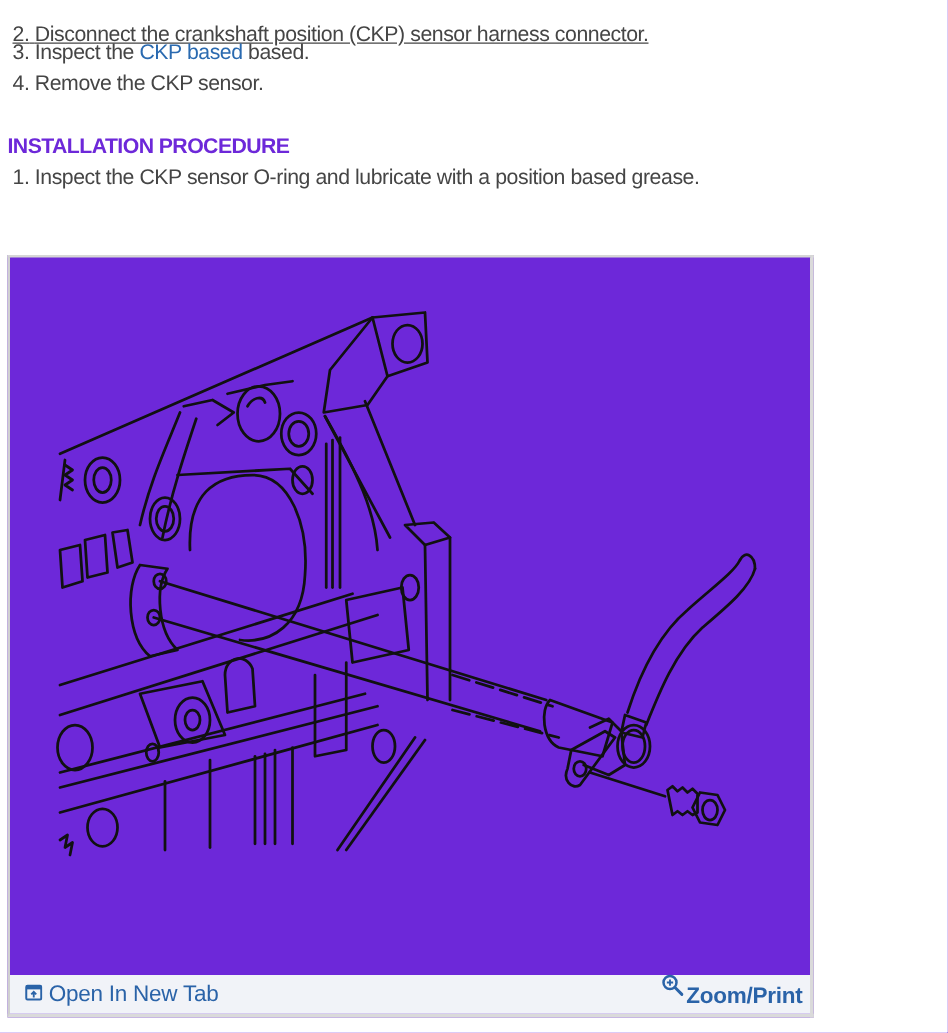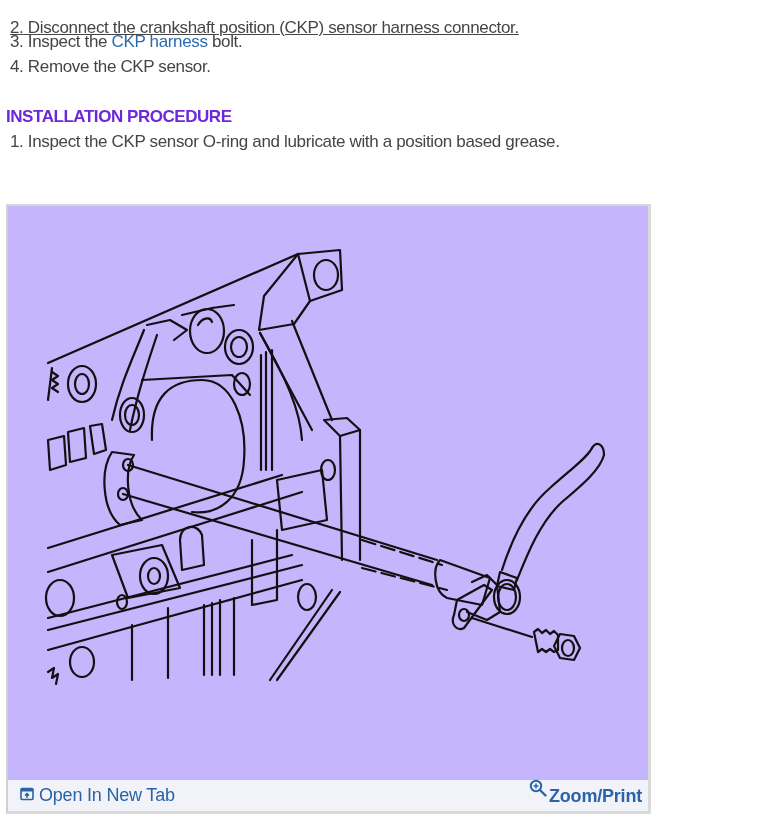--- a/index.html
+++ b/index.html
@@ -38,21 +38,21 @@
       letter-spacing: -0.45px;
       color: #6d28d9;
       white-space: nowrap;
     }
     .figure {
       position: absolute;
       left: 6px;
       top: 204px;
       width: 640px;
       height: 605px;
-      background: #c4b5fd;
+      background: #6d28d9;
       border-top: 2px solid #d6d6d6;
       border-left: 2px solid #d0d0d0;
       border-right: 3px solid #dadada;
       border-bottom: 3px solid #dadada;
       box-sizing: content-box;
     }
     .figure svg.drawing {
       position: absolute;
       left: 0;
       top: 0;
@@ -87,21 +87,21 @@
 </head>
 <body>
 
 <div class="step" style="top:17px;text-decoration:underline;">
   <span>2.</span>
   <span>Disconnect the crankshaft position (CKP) sensor harness connector.</span>
 </div>
 
 <div class="step" style="top:31px;">
   <span>3.</span>
-  <span>Inspect the </span><a href="#">CKP harness</a><span> bolt.</span>
+  <span>Inspect the </span><a href="#">CKP based</a><span> based.</span>
 </div>
 
 <div class="step" style="top:56px;text-align:center;">
   <span>4.</span>
   <span>Remove the CKP sensor.</span>
 </div>
 
 <div class="section-heading">INSTALLATION PROCEDURE</div>
 
 <div class="step" style="top:131px;">

